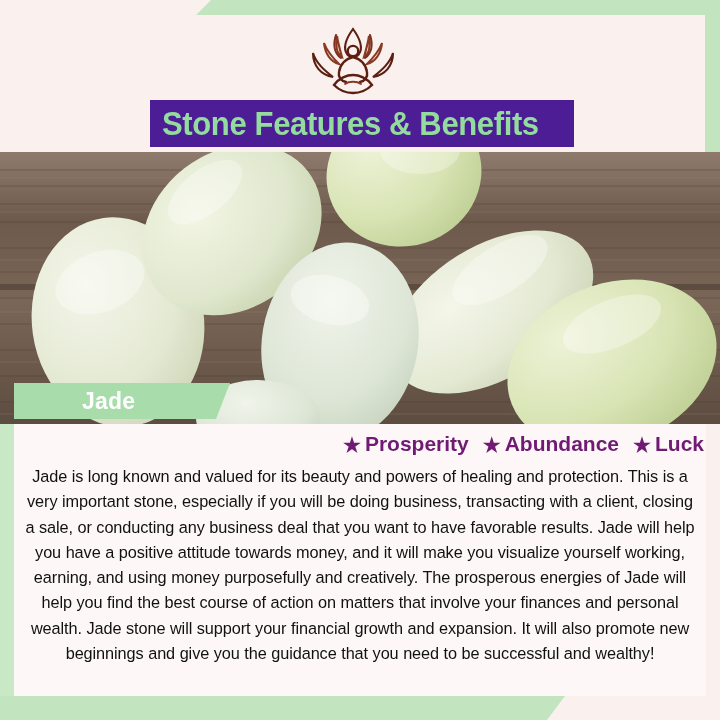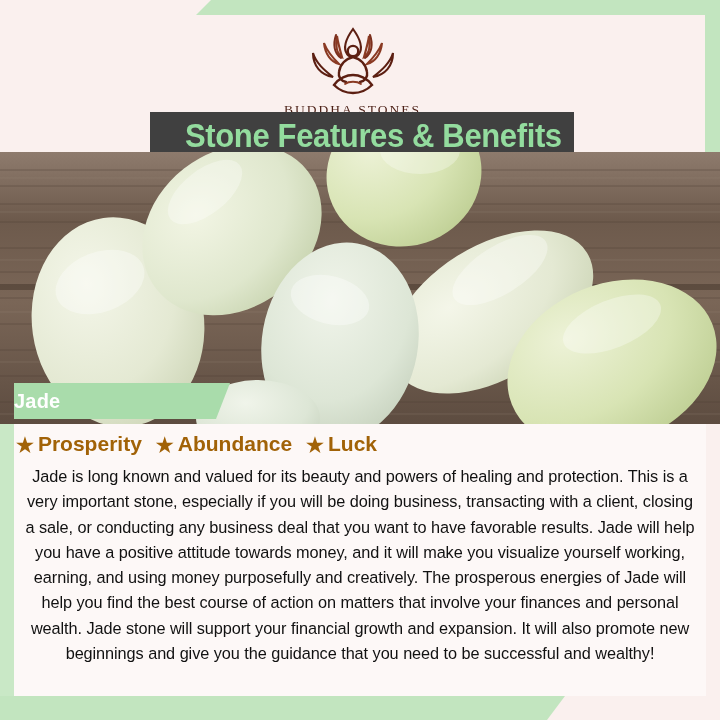--- a/index.html
+++ b/index.html
@@ -90,28 +90,28 @@
     font-family: "Liberation Serif", serif;
     font-size: 13.5px;
     letter-spacing: 2.0px;
     color: #4a1f15;
     font-weight: 400;
   }
 
   
   .title-banner {
     position: absolute;
-    top: 112px;
+    top: 100px;
     left: 150px;
     width: 424px;
     height: 47px;
-    background: #404040;
+    background: #4c1d95;
     display: flex;
     align-items: center;
-    justify-content: flex-end;
+    justify-content: flex-start;
   }
   .title-text {
     font-family: "Liberation Sans Narrow", "Liberation Sans", sans-serif;
     font-weight: bold;
     font-size: 33px;
     color: #93dc9e;
     letter-spacing: -0.4px;
     white-space: nowrap;
     transform: scaleX(0.94);
   }
@@ -136,42 +136,43 @@
     width: 216px;
     height: 36px;
     background: #a9dcab;
     clip-path: polygon(0 0, 100% 0, calc(100% - 14px) 100%, 0 100%);
     display: flex;
     align-items: center;
   }
   .jade-label-text {
     color: #ffffff;
     font-weight: bold;
-    font-size: 20px;
+    font-size: 23px;
+    margin-left: 68px;
     letter-spacing: 0.2px;
     font-family: "Liberation Sans", sans-serif;
   }
 
   
   .content {
     position: absolute;
     left: 14px;
     top: 424px;
     width: 692px;
     height: 272px;
     background: #fdf8f7;
   }
   .keywords {
     margin-top: 8px;
-    text-align: left;
+    text-align: right;
     white-space: nowrap;
     font-family: "Liberation Sans Narrow", "Liberation Sans", sans-serif;
     font-weight: bold;
     font-size: 21px;
-    color: #a16207;
+    color: #701a75;
     letter-spacing: 0px;
   }
   .kw {
     display: inline-block;
     margin: 0 2px;
   }
   .kw .star {
     font-size: 20px;
     margin-right: 4px;
     display: inline-block;

